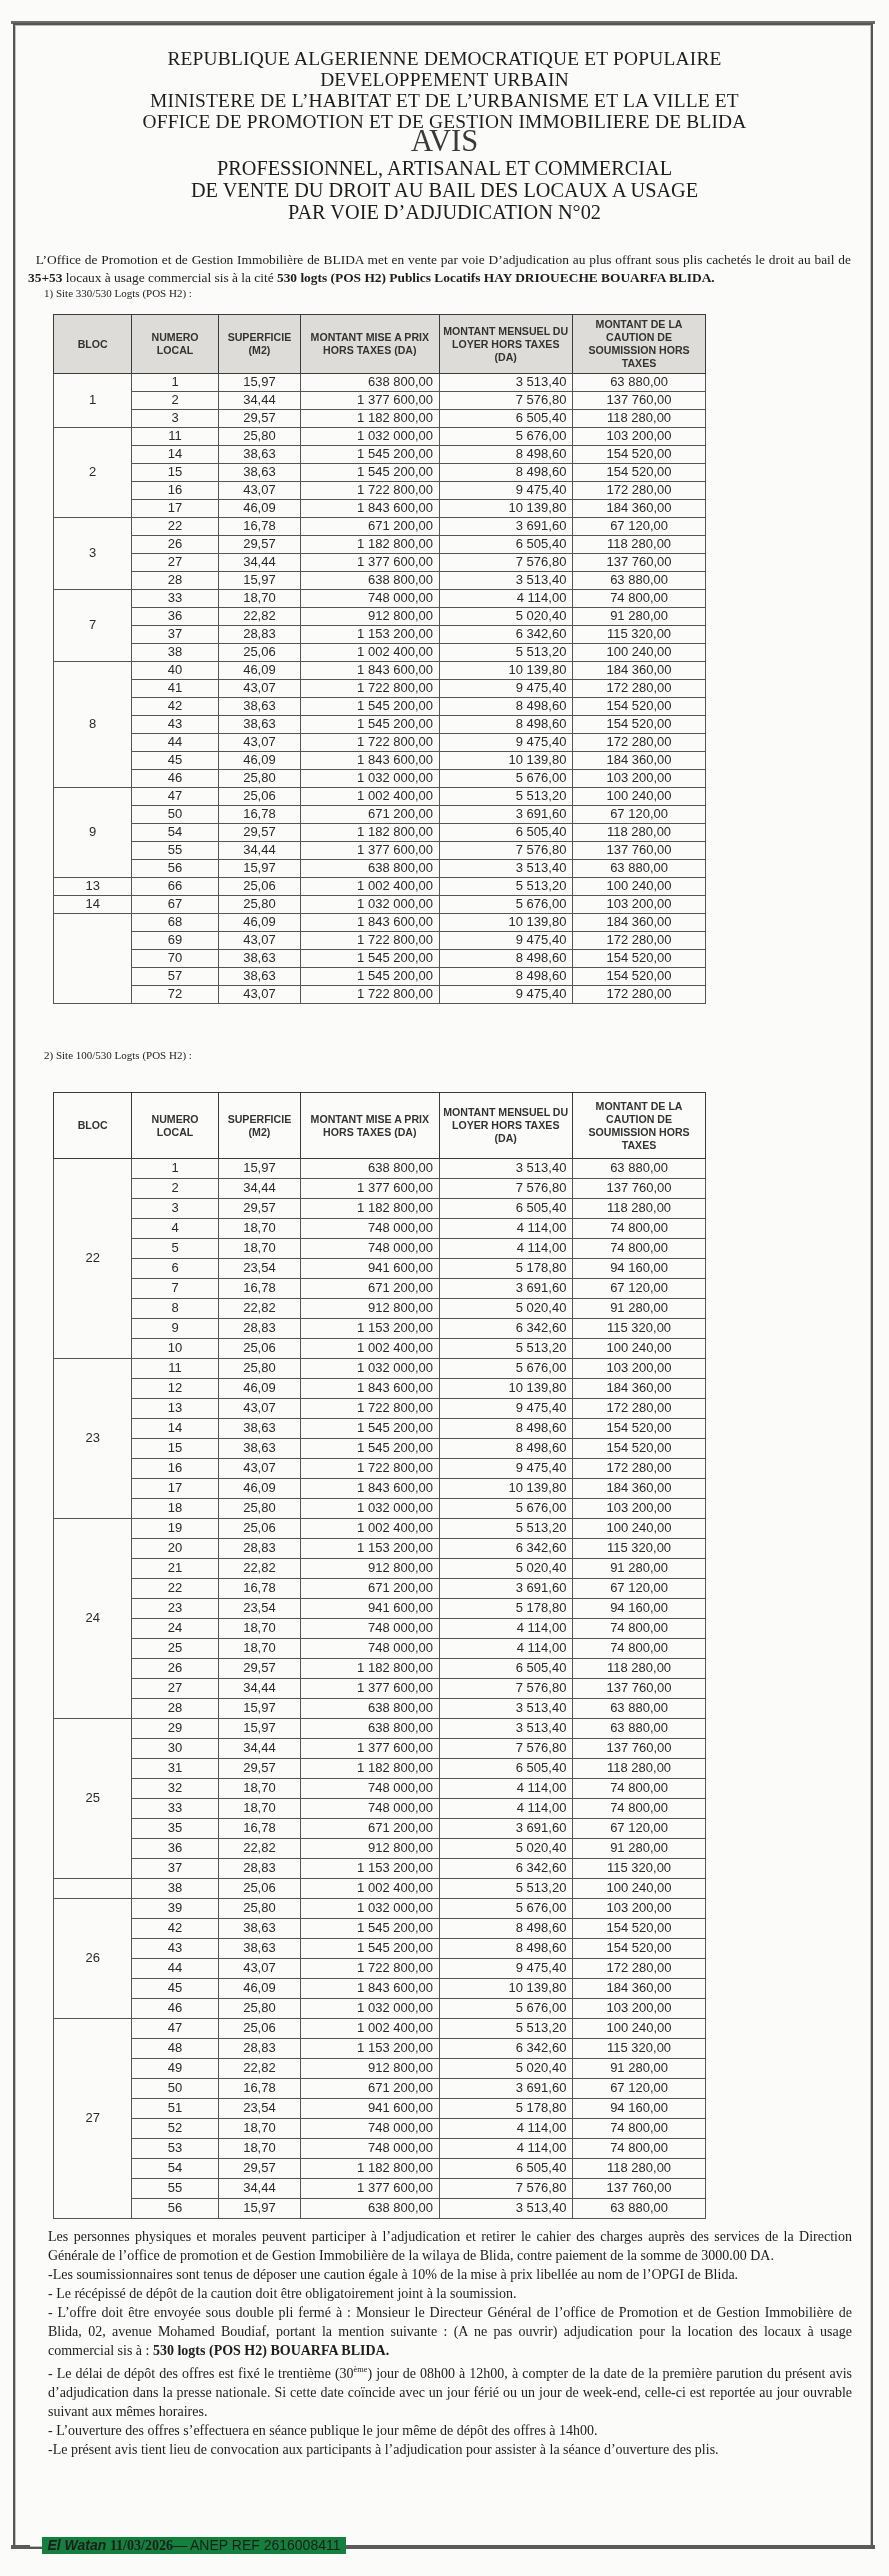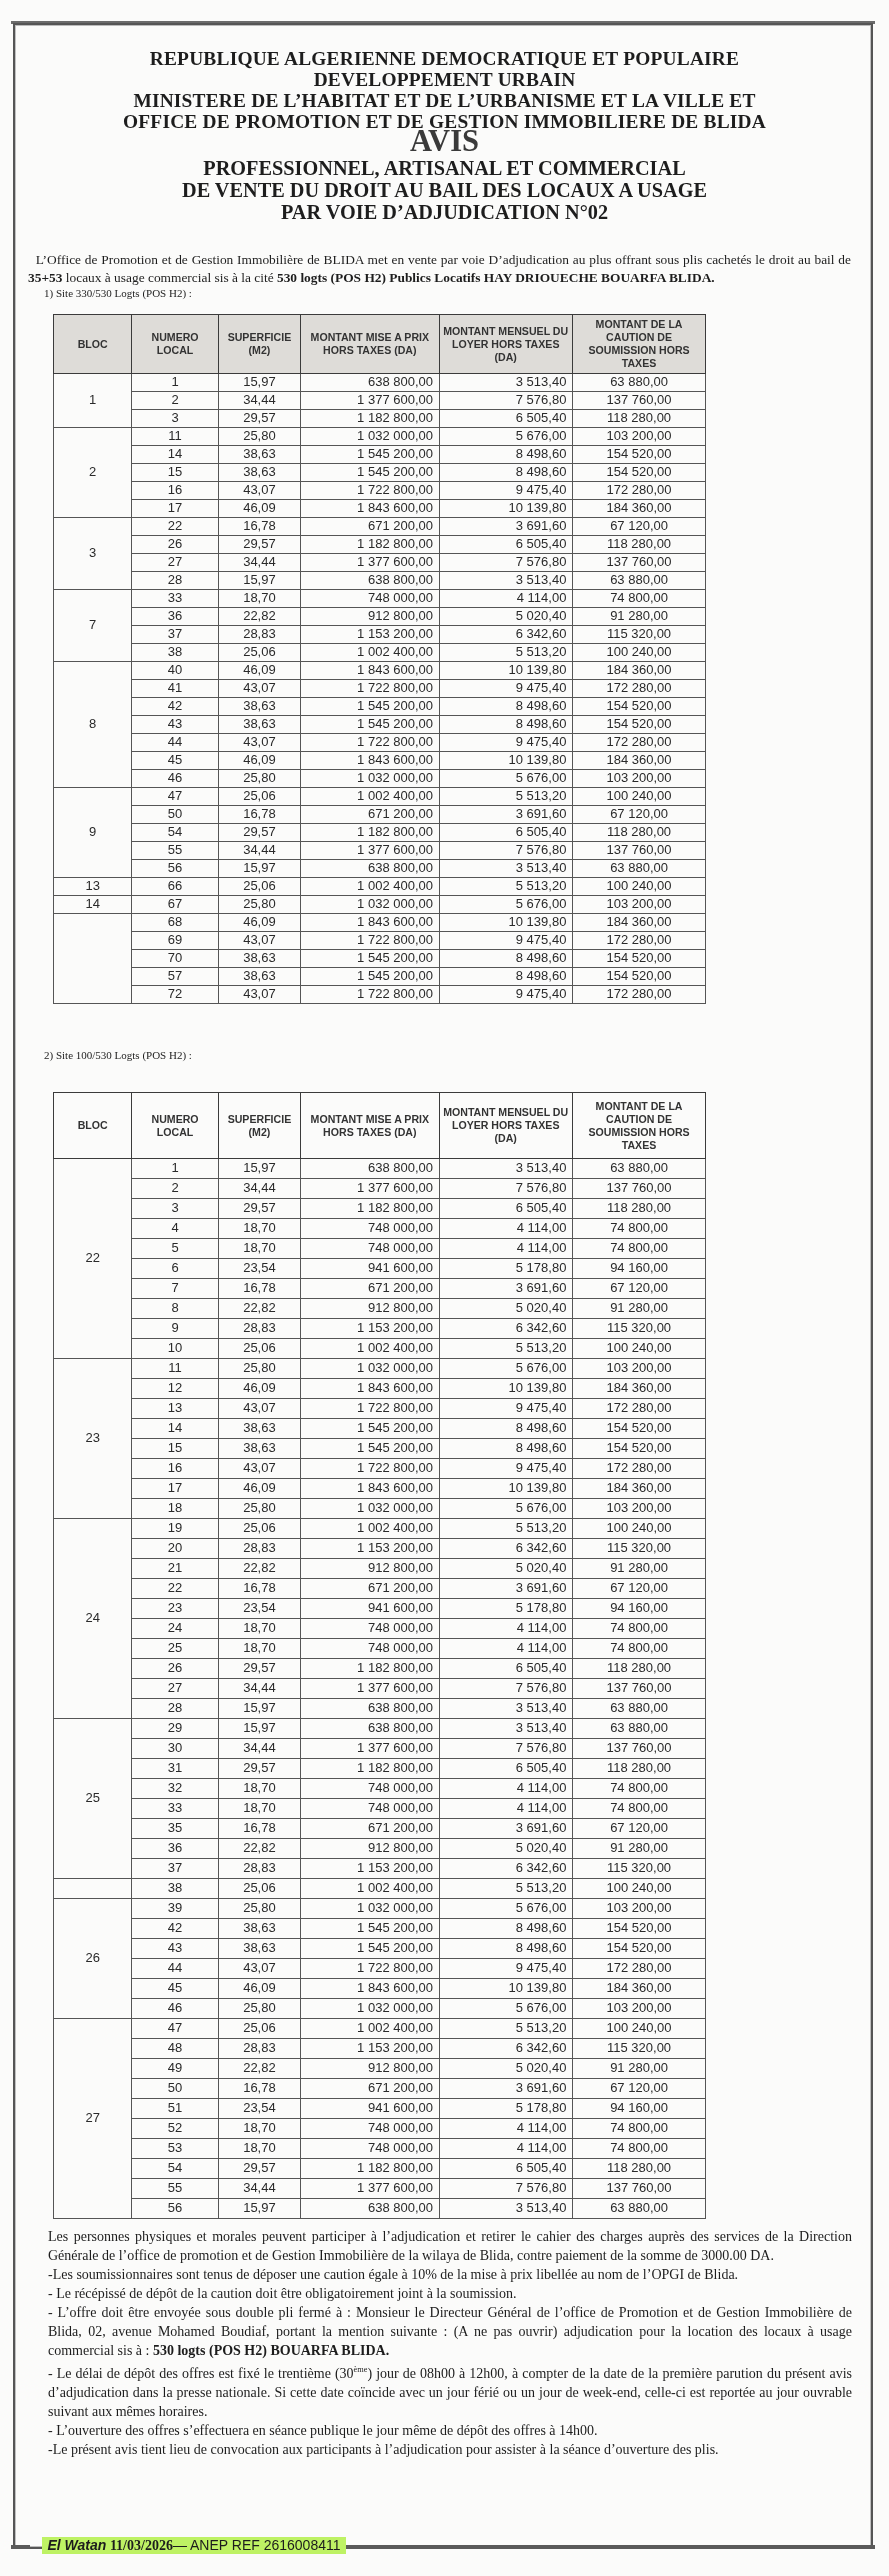--- a/index.html
+++ b/index.html
@@ -1,19 +1,19 @@
 <!DOCTYPE html>
 <html style="font-size:15px"><head>
 <meta charset="utf-8">
 <style>
   html,body{margin:0;padding:0;background:#fbfbfa;}
   body{width:889px;height:2576px;position:relative;overflow:hidden;font-family:"Liberation Serif",serif;color:#1d1d1d;}
   .frame{position:absolute;left:13px;top:23px;width:860px;height:2526px;border:2.8px solid #555;box-shadow:inset 0 0 0 0.9px #bbb;box-sizing:border-box;}
   .frame-top{position:absolute;left:11px;top:21px;width:864px;height:2.8px;background:#6b6b6b;}
-  .hdr{position:absolute;left:0;width:889px;text-align:center;font-weight:bold;}
+  .hdr{position:absolute;left:0;width:889px;text-align:center;font-weight:normal;}
   .h1{top:48px;font-size:19.4px;line-height:21px;letter-spacing:0.2px;}
   .avis{top:126px;font-size:30.5px;line-height:31px;color:#3a3a3a;}
   .h2{top:157px;font-size:20.3px;line-height:22px;}
   .intro{position:absolute;left:28px;top:227px;width:823px;font-size:13.4px;line-height:18px;text-align:justify;margin-top:24px;}
   .intro b{font-weight:bold;}
   .site{position:absolute;left:44px;font-size:11px;font-weight:normal;}
   table.t{position:absolute;left:53px;border-collapse:collapse;font-family:"Liberation Sans",sans-serif;}
   table.t th{border:1.4px solid #3b3b3b;font-size:10.6px;font-weight:bold;line-height:13px;text-align:center;color:#333;padding:0 3.7px;}
   table.t td{border:0.9px solid #555;font-size:13px;color:#2a2a2a;padding:0 5.5px;white-space:nowrap;}
   table.t1 th{background:#dedcd8;height:58px;}
@@ -24,21 +24,21 @@
   td.num,td.sup{text-align:center;}
   td.mise,td.loyer{text-align:right;}
   td.caut{text-align:center;}
   table.t{border:1.8px solid #2f2f2f;}
   .c1{width:70px}.c2{width:78px}.c3{width:74px}.c4{width:130px}.c5{width:125px}.c6{width:125px}
   .cond{position:absolute;left:48px;top:2227px;width:804px;font-size:14px;line-height:19px;text-align:justify;}
   .cond p{margin:0;}
   .footer{position:absolute;left:11px;top:2537px;width:864px;height:20.3px;}
   .footer-rule{position:absolute;left:259px;right:0;top:8.3px;height:3.7px;background:#5a5a5a;}
   .footer-rule2{position:absolute;left:0;width:18.5px;top:8.3px;height:3.7px;background:#5a5a5a;}
-  .footer-txt{position:absolute;left:31px;top:0;background:#bef264;padding:0 5.5px;font-size:14px;font-weight:bold;white-space:nowrap;}
+  .footer-txt{position:absolute;left:31px;top:0;background:#15803d;padding:0 5.5px;font-size:14px;font-weight:bold;white-space:nowrap;}
   .footer-txt .pub{font-family:"Liberation Sans",sans-serif;font-style:italic;font-weight:bold;}
   .footer-txt .ref{font-family:"Liberation Sans",sans-serif;font-weight:normal;font-stretch:condensed;}
   sup{font-size:8.3px;}
 </style>
 </head>
 <body>
 
 <div class="frame-top"></div>
 <div class="frame"></div>
 

